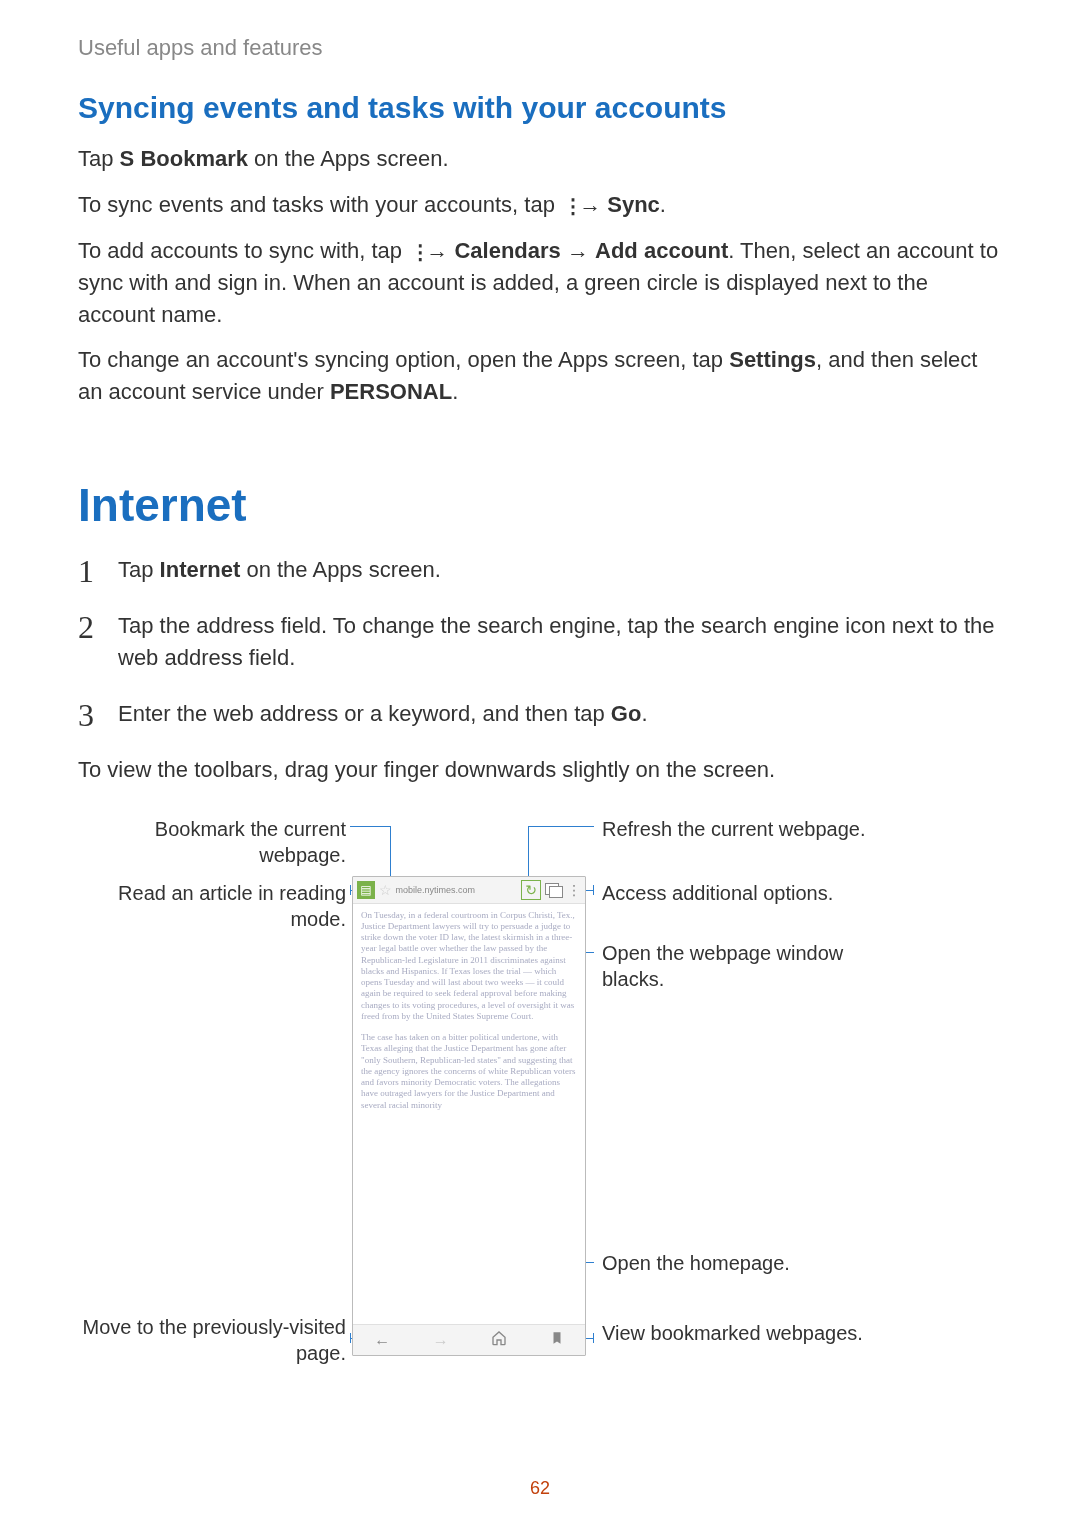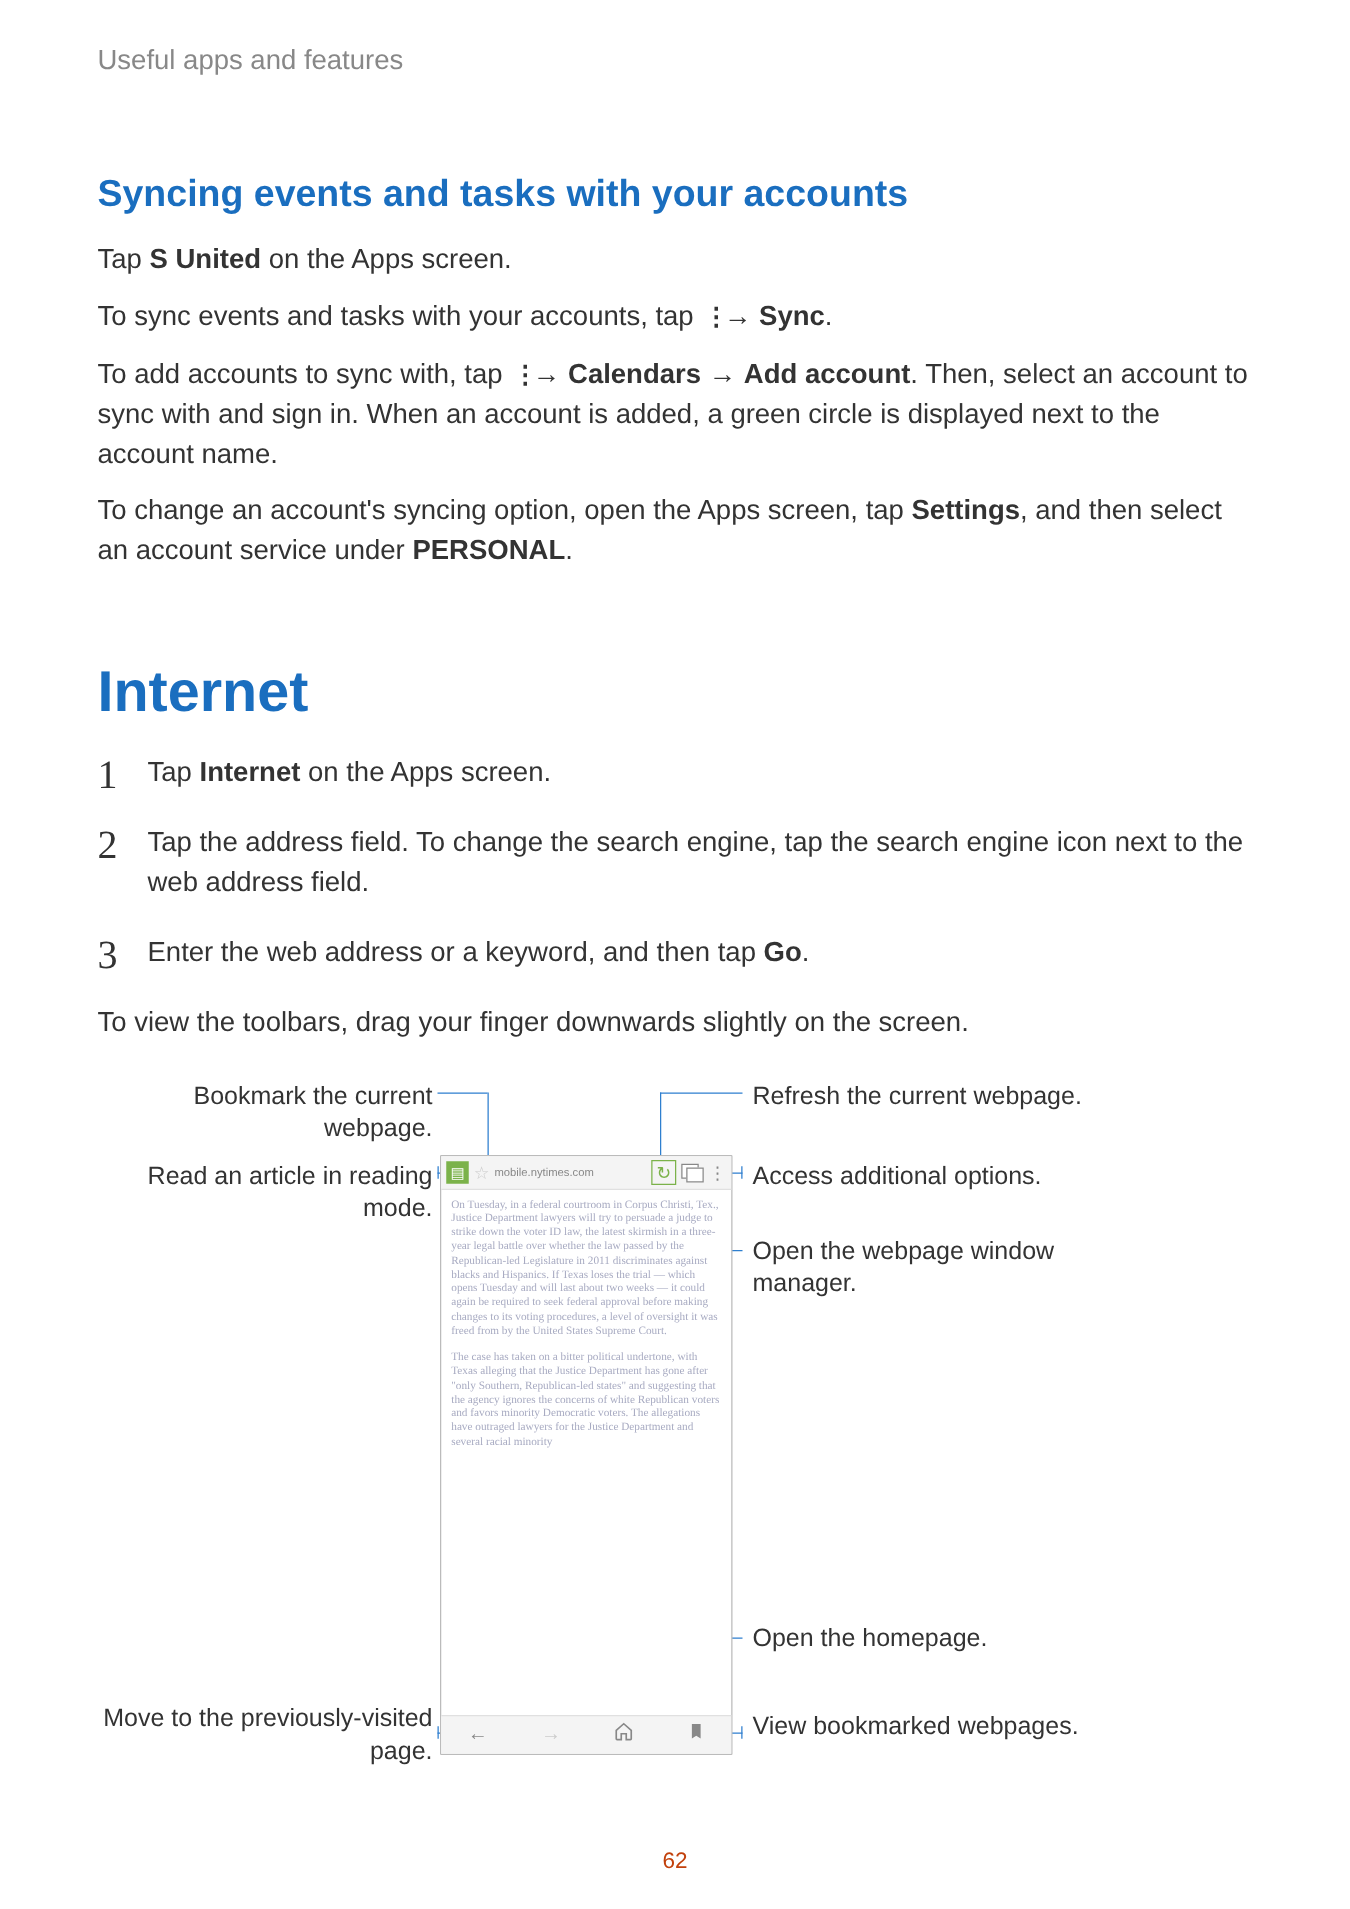--- a/index.html
+++ b/index.html
@@ -12,21 +12,21 @@
   .page {
     width: 1080px;
     height: 1527px;
     position: relative;
     box-sizing: border-box;
     padding: 35px 78px 0 78px;
   }
   .breadcrumb {
     color: #888;
     font-size: 22px;
-    margin-bottom: 78px;
+    margin-bottom: 30px;
   }
   h2.subheading {
     color: #1a6ebf;
     font-size: 30px;
     font-weight: bold;
     margin: 0 0 18px 0;
   }
   h1.mainheading {
     color: #1a6ebf;
     font-size: 46px;
@@ -223,21 +223,21 @@
 </head>
 <body>
 
 <div class="page">
 
   <div class="breadcrumb">Useful apps and features</div>
 
   <h2 class="subheading">Syncing events and tasks with your accounts</h2>
 
   <p class="body">
-    <span>Tap </span><span class="bold">S United</span><span> on the Apps screen.</span>
+    <span>Tap </span><span class="bold">S Bookmark</span><span> on the Apps screen.</span>
   </p>
 
   <p class="body">
     <span>To sync events and tasks with your accounts, tap </span><span class="more-icon"></span><span> → </span><span class="bold">Sync</span><span>.</span>
   </p>
 
   <p class="body">
     <span>To add accounts to sync with, tap </span><span class="more-icon"></span><span> → </span><span class="bold">Calendars</span><span> → </span><span class="bold">Add account</span><span>. Then, select an account to sync with and sign in. When an account is added, a green circle is displayed next to the account name.</span>
   </p>
 
@@ -262,21 +262,21 @@
   <p class="body">To view the toolbars, drag your finger downwards slightly on the screen.</p>
 
   <div class="diagram">
 
     <div class="callout left" style="left:0; top:0; width:268px;">Bookmark the current webpage.</div>
     <div class="callout left" style="left:0; top:64px; width:268px;">Read an article in reading mode.</div>
     <div class="callout left" style="left:0; top:498px; width:268px;">Move to the previously-visited page.</div>
 
     <div class="callout right" style="left:524px; top:64px;">Access additional options.</div>
     <div class="callout right" style="left:524px; top:0;">Refresh the current webpage.</div>
-    <div class="callout right" style="left:524px; top:124px;">Open the webpage window manager.</div>
+    <div class="callout right" style="left:524px; top:124px;">Open the webpage window blacks.</div>
     <div class="callout right" style="left:524px; top:434px;">Open the homepage.</div>
     <div class="callout right" style="left:524px; top:504px;">View bookmarked webpages.</div>
 
     <div class="line h" style="left:272px; top:10px; width:40px;"></div>
     <div class="line v" style="left:312px; top:10px; height:50px;"></div>
 
     <div class="line h" style="left:272px; top:74px; width:12px;"></div>
     <div class="tick" style="left:272px; top:69px;"></div>
 
     <div class="line h" style="left:272px; top:522px; width:24px;"></div>

